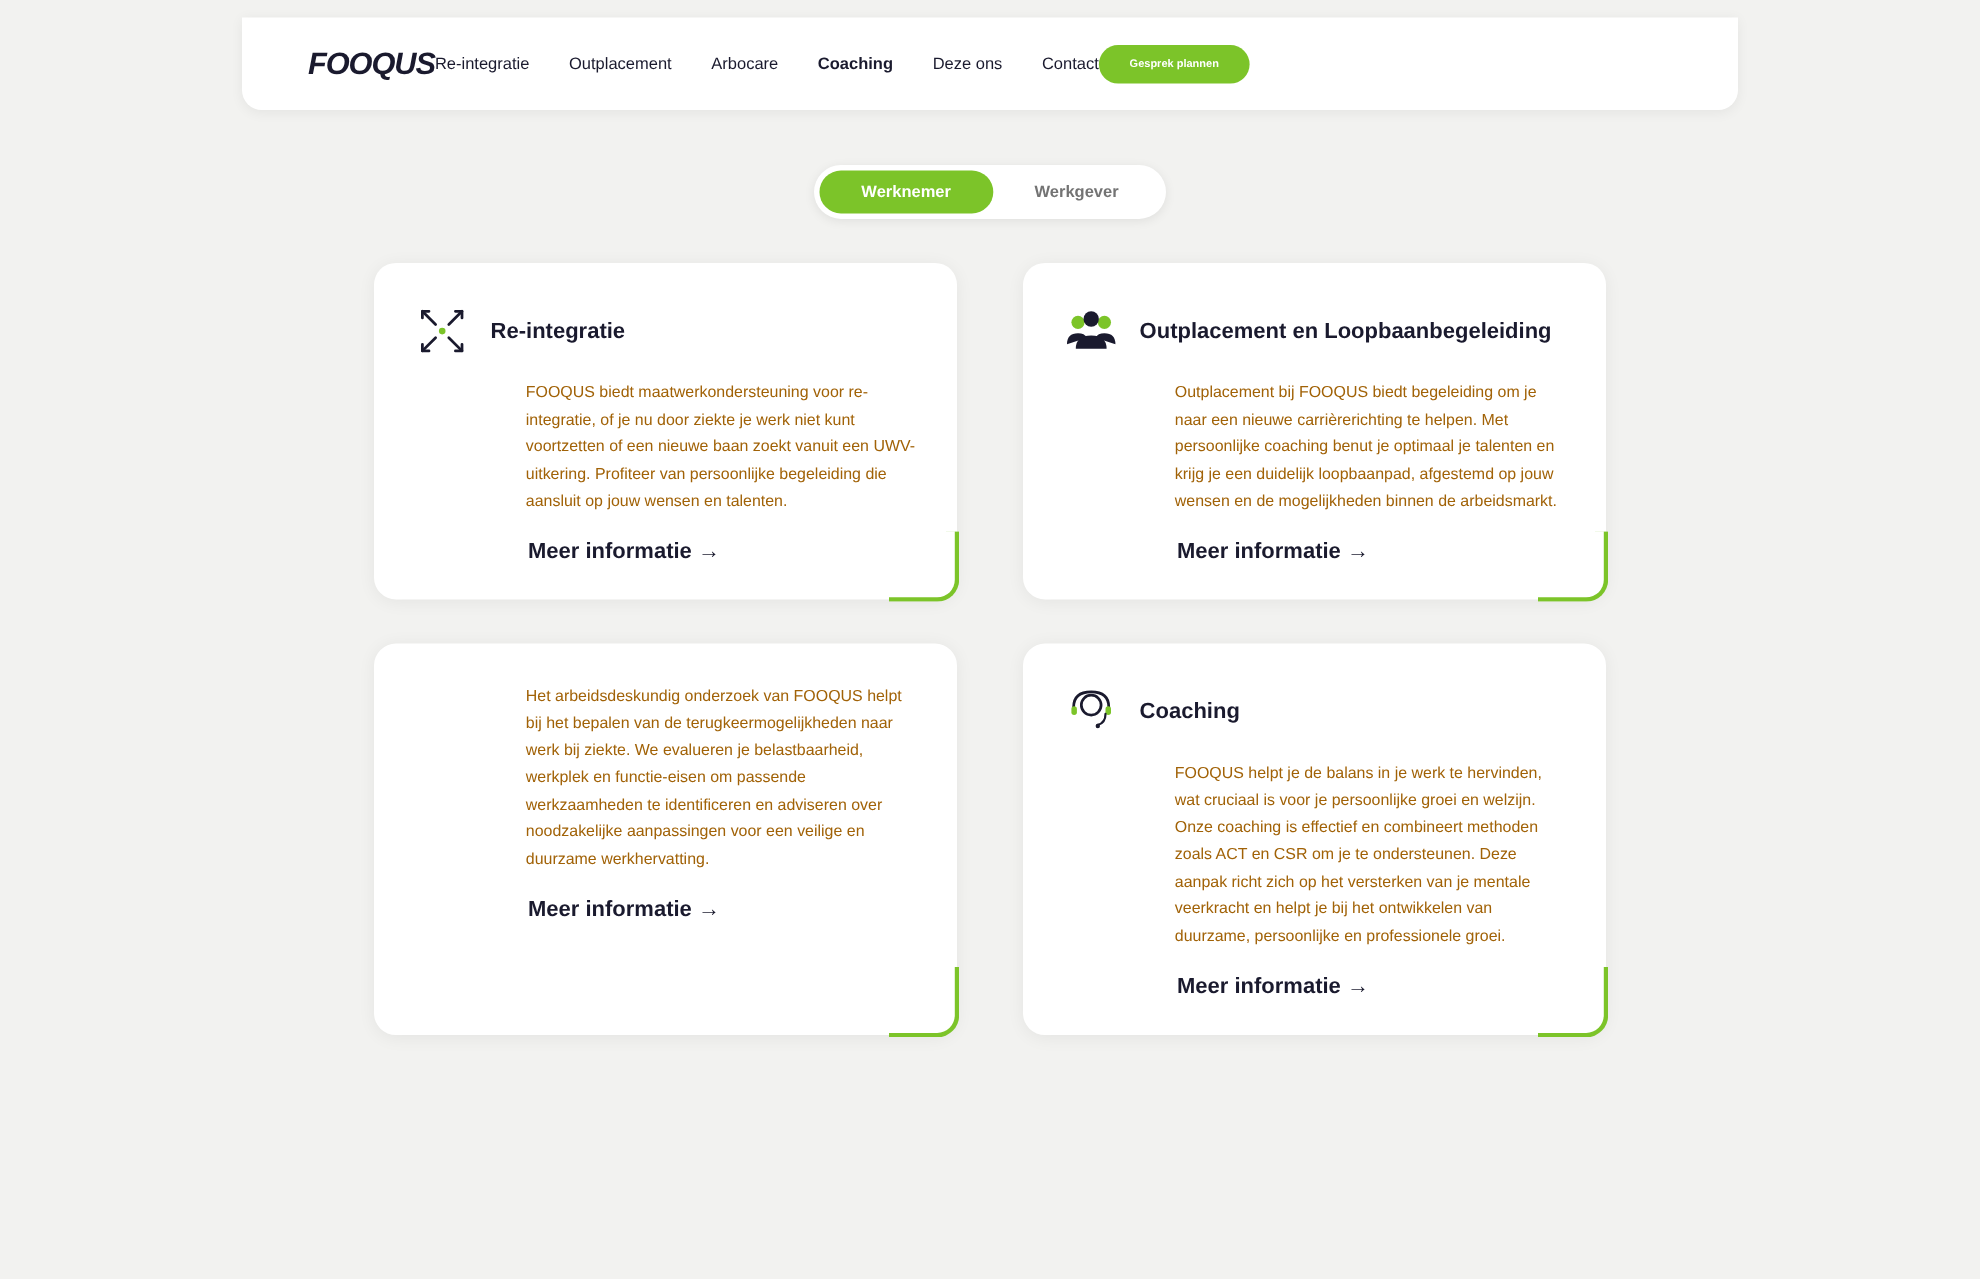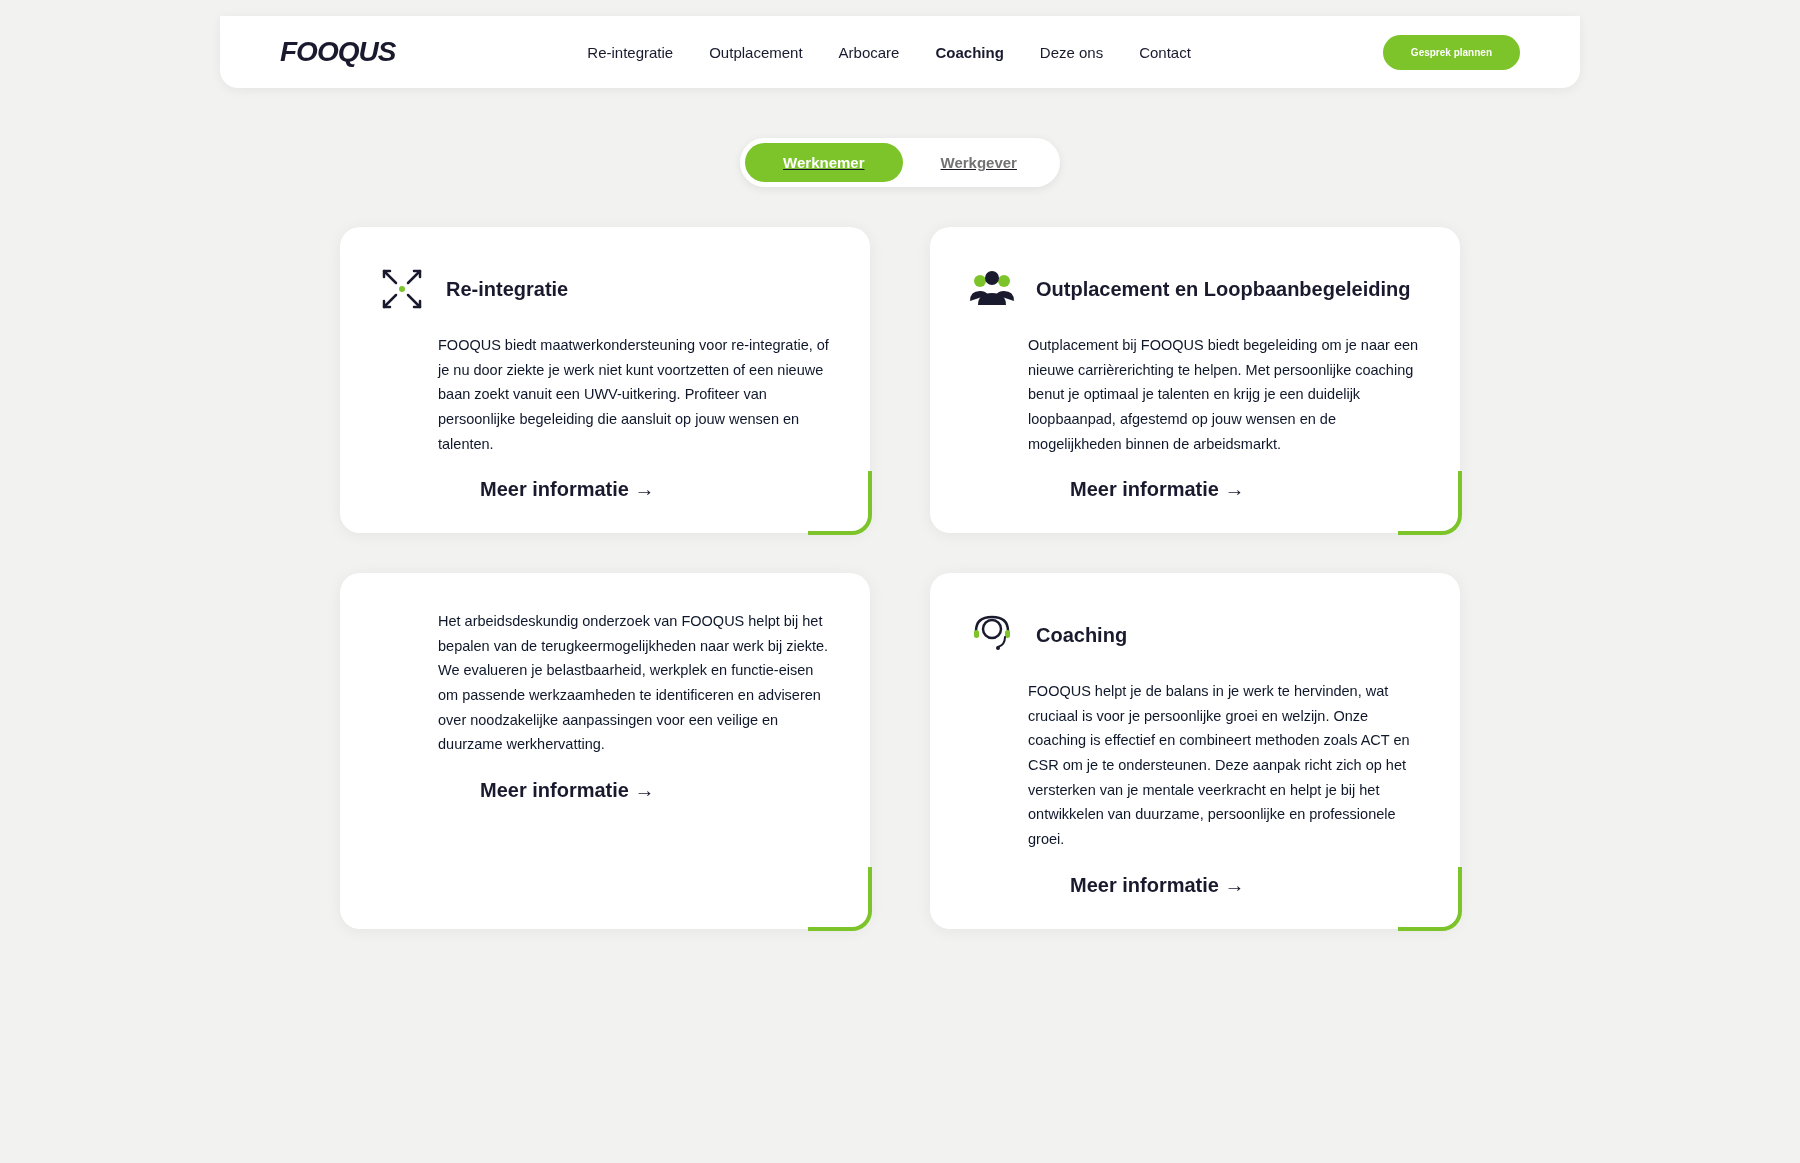--- a/index.html
+++ b/index.html
@@ -10,22 +10,21 @@
       color: #1a1a2e;
     }
 
     
     .header {
       background: #fff;
       border-radius: 0 0 18px 18px;
       padding: 0 60px;
       display: flex;
       align-items: center;
-      justify-content: space-between;
-      height: 72px;
+      height: 84px;
       box-shadow: 0 2px 12px rgba(0,0,0,0.06);
       position: relative;
       z-index: 10;
       max-width: 1360px;
       margin: 0 auto;
     }
 
     .logo {
       font-size: 28px;
       font-weight: 800;
@@ -69,21 +68,20 @@
       margin: 50px 0 40px 0;
     }
 
     .toggle-pill {
       background: #fff;
       border-radius: 50px;
       display: flex;
       align-items: center;
       padding: 5px;
       box-shadow: 0 2px 10px rgba(0,0,0,0.08);
-      text-decoration: underline;
     }
 
     .toggle-btn {
       border: none;
       border-radius: 40px;
       padding: 11px 38px;
       font-size: 15px;
       font-weight: 600;
       cursor: pointer;
       transition: background 0.2s, color 0.2s;
@@ -148,23 +146,23 @@
     }
 
     .card-title {
       font-size: 20px;
       font-weight: 700;
       color: #1a1a2e;
     }
 
     .card-body {
       font-size: 14.5px;
-      color: #0f172a;
+      color: #a16207;
       line-height: 1.7;
-      margin-left: 62px;
+      margin-left: 102px;
       margin-bottom: 22px;
     }
 
     .card-link {
       margin-left: 104px;
       font-size: 20px;
       font-weight: 700;
       color: #1a1a2e;
       text-decoration: none;
       display: inline-flex;

